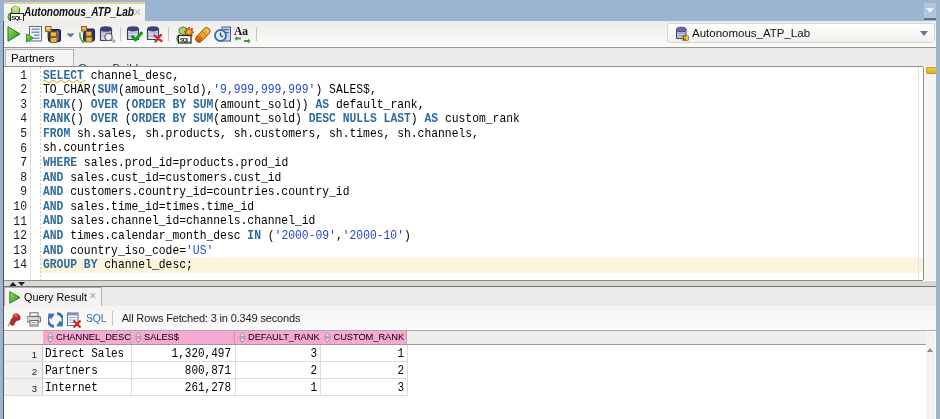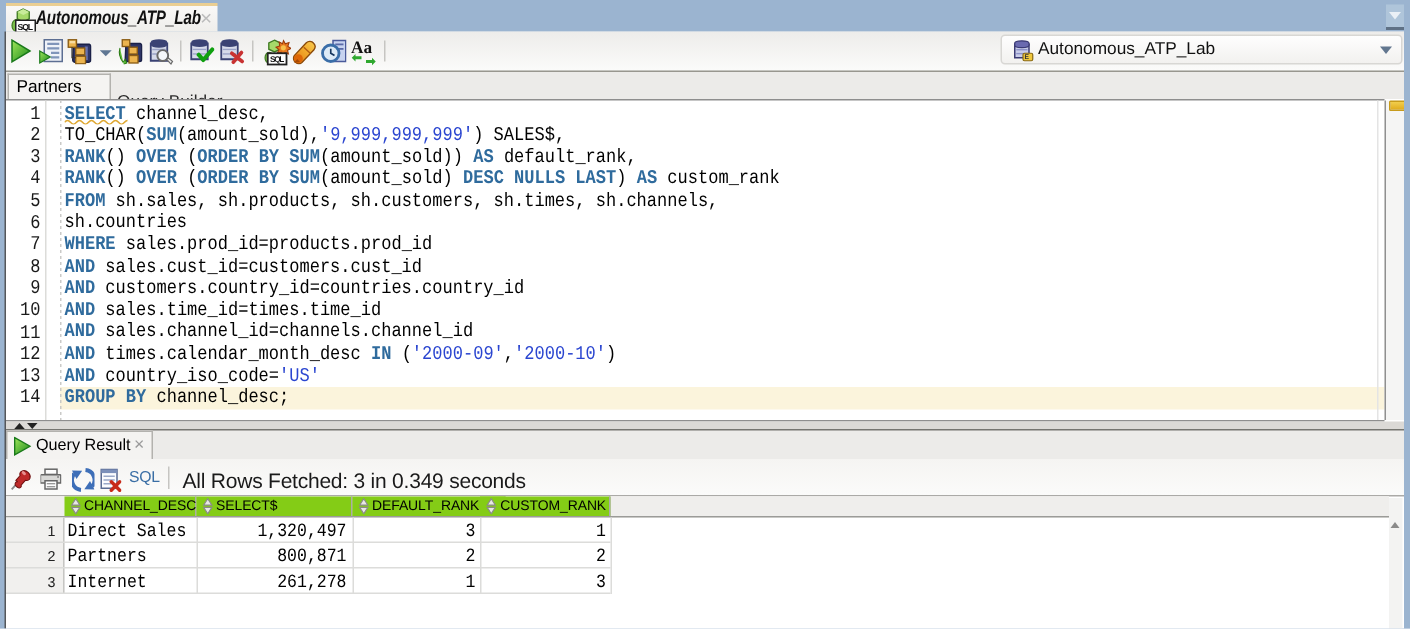--- a/index.html
+++ b/index.html
@@ -43,26 +43,26 @@
 #splitter svg{position:absolute;left:5px;top:0;}
 
 #rtabs{left:4px;top:286px;width:932px;height:20px;background:#ECEBE9;border-top:1px solid #757570;}
 #rtab{position:absolute;left:0px;top:0px;width:98px;height:19px;background:#F4F3F1;border:1px solid #B3B2AE;border-bottom:none;box-sizing:border-box;}
 #rtab .rtext{position:absolute;left:19px;top:3px;font-size:10.8px;color:#000;}
 #rtab .rclose{position:absolute;left:84px;top:2.5px;font-size:9px;color:#9A9A9A;}
 
 #rtoolbar{left:4px;top:306px;width:932px;height:24px;background:linear-gradient(#F5F4F2,#FBFBFA);border-bottom:1px solid #ABAAA7;}
 #rtoolbar .sql{position:absolute;left:82px;top:6px;font-size:10.5px;color:#3A6EA5;letter-spacing:-0.2px;}
 #rtoolbar .rsep{position:absolute;left:107.5px;top:5px;width:1px;height:15px;background:#C6C5C2;}
-#rtoolbar .fetched{position:absolute;left:117.7px;top:6px;font-size:14px;color:#1A1A1A;letter-spacing:-0.15px;}
+#rtoolbar .fetched{position:absolute;left:117.7px;top:6px;font-size:11px;color:#1A1A1A;letter-spacing:-0.15px;}
 #rtoolbar .ricon{position:absolute;top:5.5px;}
 
 #grid{left:4px;top:331px;width:922px;height:88px;background:#fff;}
 .hrow{position:absolute;left:0;top:0;width:922px;height:13px;background:#EFEEEC;border-bottom:1px solid #9B9B98;}
-.hcell{position:absolute;top:0;height:13px;background:#84cc16;border-right:1px solid #ABABA8;box-sizing:border-box;}
+.hcell{position:absolute;top:0;height:13px;background:#f9a8d4;border-right:1px solid #ABABA8;box-sizing:border-box;}
 .hcell .ht{position:absolute;left:13.5px;top:1px;font-size:9.3px;color:#000;white-space:nowrap;letter-spacing:-0.05px;}
 .sortd{position:absolute;left:4px;top:1px;}
 .gut{position:absolute;left:0;top:14px;width:38px;height:51px;background:#F1F0EE;border-right:1px solid #C6C6C3;}
 .rn{position:absolute;width:33px;text-align:right;font-size:9.5px;color:#222;}
 .dcell{position:absolute;font-family:"Liberation Mono",monospace;font-size:12.5px;color:#000;transform:scaleX(0.88);}
 .dcell.l{transform-origin:0 0;}
 .dcell.r{transform-origin:100% 0;text-align:right;}
 .gcol{position:absolute;top:14px;width:1px;background:#DCDCDA;height:51px;}
 .grow{position:absolute;left:0;width:403px;height:1px;background:#DCDCDA;}
 #vscroll{left:926px;top:332px;width:9px;height:87px;background:#F3F3F2;}
@@ -285,21 +285,21 @@
         <polygon points="3.5,0.5 6.2,4.7 0.8,4.7" fill="#E8E8E6" stroke="#8A8A88" stroke-width="0.8"></polygon>
         <polygon points="3.5,10.5 6.2,6.3 0.8,6.3" fill="#E8E8E6" stroke="#8A8A88" stroke-width="0.8"></polygon>
       </svg>
       <span class="ht">CHANNEL_DESC</span>
     </div>
     <div class="hcell" style="left:126.5px;width:104px">
       <svg class="sortd" width="7" height="11" viewBox="0 0 7 11">
         <polygon points="3.5,0.5 6.2,4.7 0.8,4.7" fill="#E8E8E6" stroke="#8A8A88" stroke-width="0.8"></polygon>
         <polygon points="3.5,10.5 6.2,6.3 0.8,6.3" fill="#E8E8E6" stroke="#8A8A88" stroke-width="0.8"></polygon>
       </svg>
-      <span class="ht">SELECT$</span>
+      <span class="ht">SALES$</span>
     </div>
     <div class="hcell" style="left:230.5px;width:102px">
       <svg class="sortd" width="7" height="11" viewBox="0 0 7 11">
         <polygon points="3.5,0.5 6.2,4.7 0.8,4.7" fill="#E8E8E6" stroke="#8A8A88" stroke-width="0.8"></polygon>
         <polygon points="3.5,10.5 6.2,6.3 0.8,6.3" fill="#E8E8E6" stroke="#8A8A88" stroke-width="0.8"></polygon>
       </svg>
       <span class="ht">DEFAULT_RANK</span>
     </div>
     <div class="hcell" style="left:316px;width:87px">
       <svg class="sortd" width="7" height="11" viewBox="0 0 7 11">

